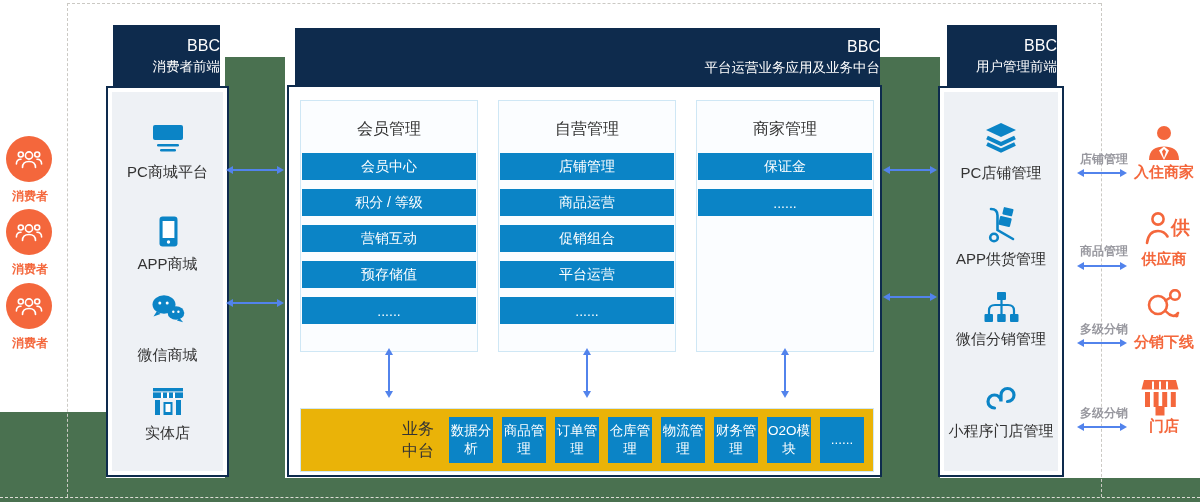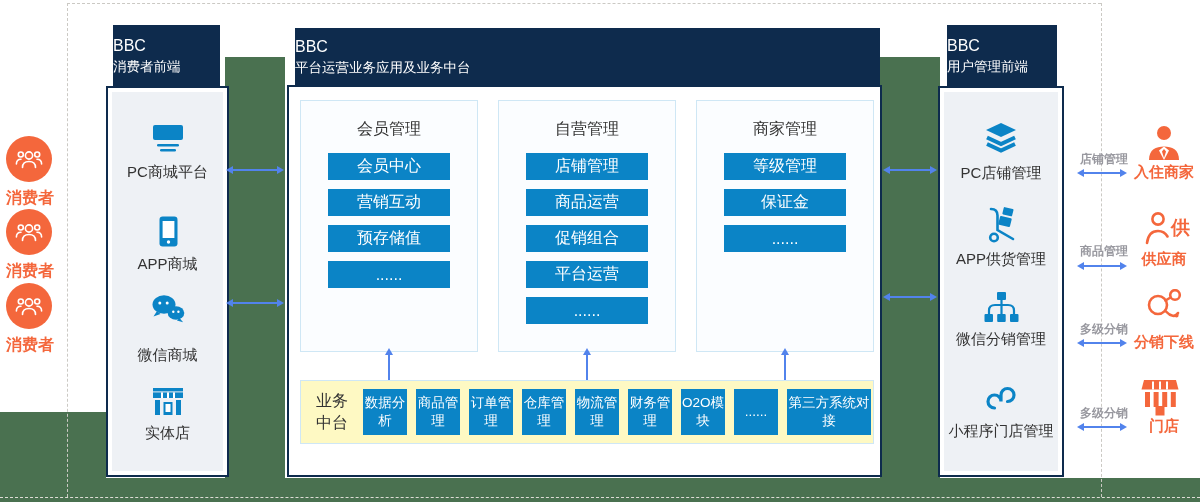--- a/index.html
+++ b/index.html
@@ -4,59 +4,59 @@
 <style>
   html,body{margin:0;padding:0;background:#fff;}
   #stage{position:relative;width:1200px;height:502px;background:#ffffff;overflow:hidden;
          font-family:"Liberation Sans","DejaVu Sans",sans-serif;}
   
   .green{position:absolute;background:#4a7150;}
   
   .dash-v{position:absolute;width:0;border-left:1px dashed #cbc9c4;}
   .dash-h{position:absolute;height:0;border-top:1px dashed #cbc9c4;}
   
-  .hd{position:absolute;background:#0e2b4d;color:#fff;text-align:left;display:flex;
+  .hd{position:absolute;background:#0e2b4d;color:#fff;text-align:right;display:flex;
       flex-direction:column;justify-content:center;line-height:1.45;}
   .hd .l1{font-size:16px;}
   .hd .l2{font-size:13.5px;}
   
   .colbody{position:absolute;background:#fff;border:2px solid #0e2b4d;box-sizing:border-box;}
   .colinner{position:absolute;background:#eef1f5;}
   .col-label{position:absolute;text-align:center;color:#333;font-size:15px;}
   .iconbox{position:absolute;display:flex;justify-content:center;align-items:center;}
   
   .panel{position:absolute;width:178px;height:252px;background:#fbfdff;border:1px solid #cfe7f5;
          box-sizing:border-box;margin-top:8px;}
   .panel .ptitle{margin-top:18px;height:34px;text-align:center;font-size:16px;color:#333;}
-  .pbtn{width:122px;height:27px;margin:0 auto 9px auto;background:#0b84c6;color:#fff;font-size:16px;
+  .pbtn{width:174px;height:27px;margin:0 auto 9px auto;background:#0b84c6;color:#fff;font-size:14px;
         display:flex;align-items:center;justify-content:center;}
   
-  .hub{position:absolute;left:300px;top:380px;width:574px;height:64px;background:#fef9c3;
-       border:1px solid #cfe7f5;box-sizing:border-box;display:flex;align-items:center;padding-left:8px;}
+  .hub{position:absolute;left:300px;top:408px;width:574px;height:64px;background:#eab308;
+       border:1px solid #cfe7f5;box-sizing:border-box;display:flex;align-items:center;padding-left:8px;justify-content:flex-end;}
   .hub-label{width:46px;font-size:16px;color:#333;line-height:1.4;text-align:center;margin-right:8px;}
   .module{width:44px;height:46px;margin-right:9px;background:#0b84c6;color:#fff;font-size:13.5px;
           display:flex;align-items:center;justify-content:center;text-align:center;line-height:1.3;
           box-sizing:border-box;padding:1px;}
   .module.wide{width:84px;margin-right:0;}
   
   .harrow{position:absolute;height:2px;background:#5283ec;}
   .harrow::before{content:"";position:absolute;left:-7px;top:-3px;border-top:4px solid transparent;
                   border-bottom:4px solid transparent;border-right:7px solid #5283ec;}
   .harrow::after{content:"";position:absolute;right:-7px;top:-3px;border-top:4px solid transparent;
                  border-bottom:4px solid transparent;border-left:7px solid #5283ec;}
   .varrow{position:absolute;width:2px;background:#5283ec;}
   .varrow::before{content:"";position:absolute;top:-7px;left:-3px;border-left:4px solid transparent;
                   border-right:4px solid transparent;border-bottom:7px solid #5283ec;}
   .varrow::after{content:"";position:absolute;bottom:-7px;left:-3px;border-left:4px solid transparent;
                  border-right:4px solid transparent;border-top:7px solid #5283ec;}
   
   .consumer{position:absolute;left:6px;width:46px;height:46px;border-radius:50%;background:#f4673c;
             display:flex;align-items:center;justify-content:center;}
   .consumer-label{position:absolute;left:0;width:60px;text-align:center;color:#f4673c;
-                  font-size:16px;font-weight:bold;}
+                  font-size:12px;font-weight:bold;}
   .rel-label{position:absolute;left:1076px;width:56px;text-align:center;color:#98989f;
              font-size:12px;font-weight:bold;}
   .actor-label{position:absolute;left:1130px;width:68px;text-align:center;color:#f4673c;
                font-size:15px;font-weight:bold;}
   .supplier-char{font-size:19px;font-weight:bold;color:#f4673c;}
 </style>
 </head>
 <body>
 
 <div id="stage">
@@ -178,37 +178,37 @@
 
   <div class="colbody" style="left:287px;top:85px;width:595px;height:392px;"></div>
   <div class="hd" style="left:295px;top:28px;width:585px;height:57px;">
     <span class="l1">BBC</span>
     <span class="l2">平台运营业务应用及业务中台</span>
   </div>
 
   <div class="panel" style="left:300px;top:92px;">
     <div class="ptitle">会员管理</div>
     <div class="pbtn">会员中心</div>
+    <div class="pbtn">积分 / 等级</div>
     <div class="pbtn">营销互动</div>
     <div class="pbtn">预存储值</div>
     <div class="pbtn">......</div>
   </div>
 
   <div class="panel" style="left:498px;top:92px;">
     <div class="ptitle">自营管理</div>
     <div class="pbtn">店铺管理</div>
     <div class="pbtn">商品运营</div>
     <div class="pbtn">促销组合</div>
     <div class="pbtn">平台运营</div>
     <div class="pbtn">......</div>
   </div>
 
   <div class="panel" style="left:696px;top:92px;">
     <div class="ptitle">商家管理</div>
-    <div class="pbtn">等级管理</div>
     <div class="pbtn">保证金</div>
     <div class="pbtn">......</div>
   </div>
 
   <div class="varrow" style="left:388px;top:355px;height:36px;"></div>
   <div class="varrow" style="left:586px;top:355px;height:36px;"></div>
   <div class="varrow" style="left:784px;top:355px;height:36px;"></div>
 
   <div class="hub">
     <div class="hub-label">
@@ -216,21 +216,20 @@
       <span style="display:block">中台</span>
     </div>
     <div class="module">数据分析</div>
     <div class="module">商品管理</div>
     <div class="module">订单管理</div>
     <div class="module">仓库管理</div>
     <div class="module">物流管理</div>
     <div class="module">财务管理</div>
     <div class="module">O2O模块</div>
     <div class="module">......</div>
-    <div class="module wide">第三方系统对接</div>
   </div>
 
   <div class="harrow" style="left:890px;top:169px;width:40px;"></div>
   <div class="harrow" style="left:890px;top:296px;width:40px;"></div>
 
   <div class="hd" style="left:947px;top:25px;width:110px;height:61px;">
     <span class="l1">BBC</span>
     <span class="l2">用户管理前端</span>
   </div>
   <div class="colbody" style="left:938px;top:86px;width:126px;height:391px;"></div>

